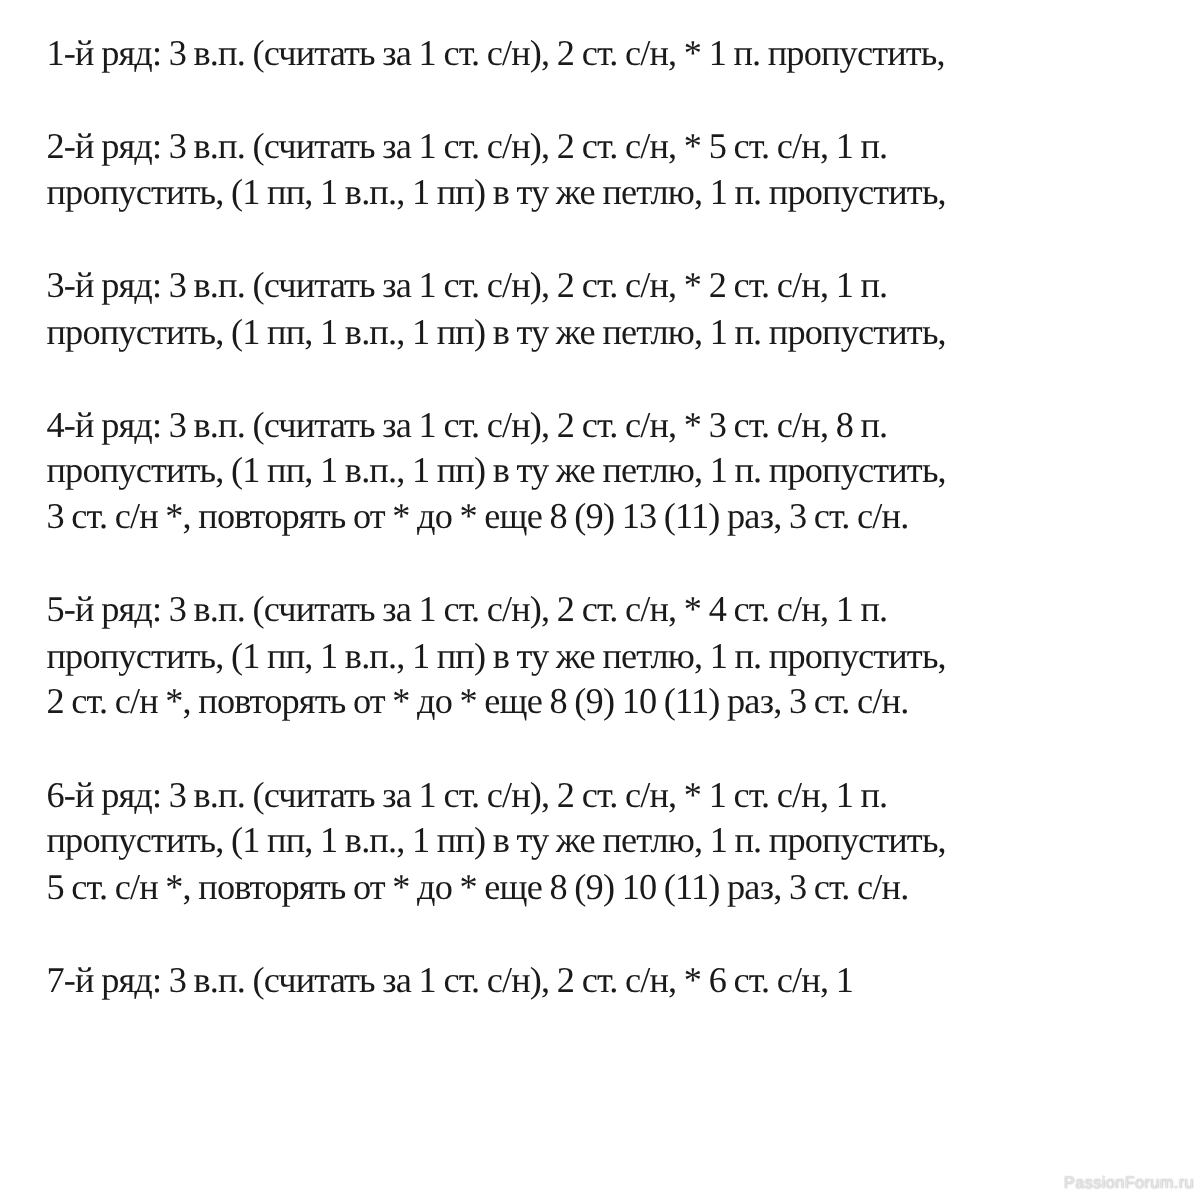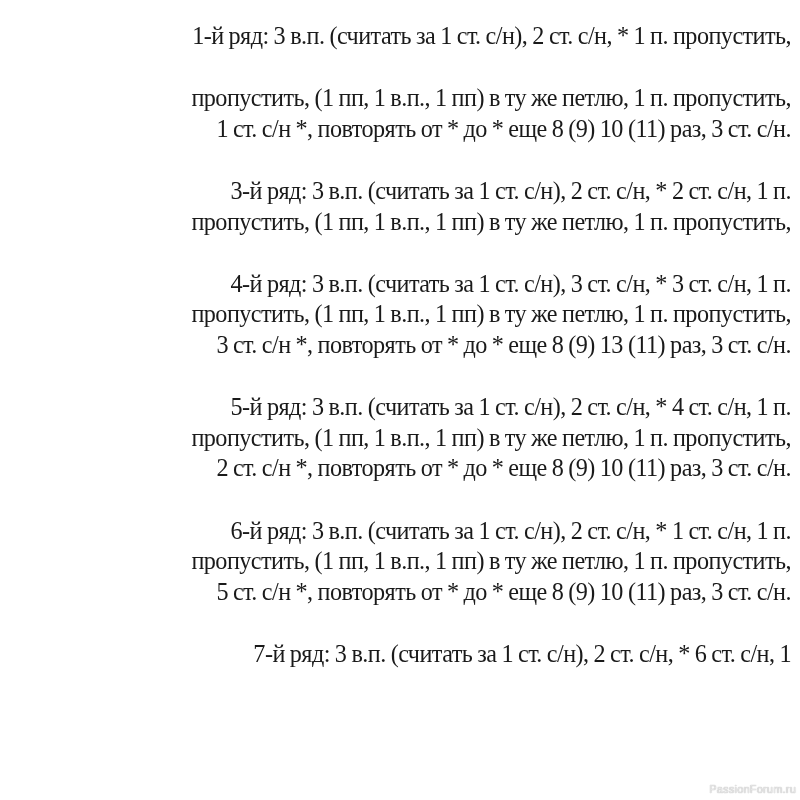--- a/index.html
+++ b/index.html
@@ -2,50 +2,50 @@
 <html><head>
   <meta charset="utf-8">
   <style>
     html, body { margin: 0; padding: 0; }
     body {
       width: 800px; height: 800px; background: #ffffff; position: relative; overflow: hidden;
       font-family: "Liberation Serif", "DejaVu Serif", serif; color: #1a1a1a;
     }
     .doc { position: absolute; left: 31px; top: 21px; width: 760px; }
     .para { margin: 0; font-size: 24.2px; line-height: 30.6px; letter-spacing: -0.55px; word-spacing: -0.5px; }
-    .line { display: block; white-space: nowrap; text-align: right; }
+    .line { display: block; white-space: nowrap; }
     .gap { height: 31.6px; }
     .watermark {
       position: absolute; right: 4px; bottom: 5px;
       font-family: "Liberation Sans", "DejaVu Sans", sans-serif;
       font-size: 11px; color: #e6e6e6;
       text-shadow: 0 0 1px #bdbdbd, 0 0 1px #bdbdbd;
       letter-spacing: 0.2px;
     }
   </style>
 </head>
 <body>
 
 <div class="doc">
   <p class="para">
     <span class="line">1-й ряд: 3 в.п. (считать за 1 ст. с/н), 2 ст. с/н, * 1 п. пропустить,</span>
   </p>
   <div class="gap"></div>
   <p class="para">
+    <span class="line">2-й ряд: 3 в.п. (считать за 1 ст. с/н), 2 ст. с/н, * 5 ст. с/н, 1 п.</span>
     <span class="line">пропустить, (1 пп, 1 в.п., 1 пп) в ту же петлю, 1 п. пропустить,</span>
-    <span class="line">1 ст. с/н *, повторять от * до * еще 8 (9) 10 (11) раз, 3 ст. с/н.</span>
   </p>
   <div class="gap"></div>
   <p class="para">
     <span class="line">3-й ряд: 3 в.п. (считать за 1 ст. с/н), 2 ст. с/н, * 2 ст. с/н, 1 п.</span>
     <span class="line">пропустить, (1 пп, 1 в.п., 1 пп) в ту же петлю, 1 п. пропустить,</span>
   </p>
   <div class="gap"></div>
   <p class="para">
-    <span class="line">4-й ряд: 3 в.п. (считать за 1 ст. с/н), 3 ст. с/н, * 3 ст. с/н, 1 п.</span>
+    <span class="line">4-й ряд: 3 в.п. (считать за 1 ст. с/н), 2 ст. с/н, * 3 ст. с/н, 8 п.</span>
     <span class="line">пропустить, (1 пп, 1 в.п., 1 пп) в ту же петлю, 1 п. пропустить,</span>
     <span class="line">3 ст. с/н *, повторять от * до * еще 8 (9) 13 (11) раз, 3 ст. с/н.</span>
   </p>
   <div class="gap"></div>
   <p class="para">
     <span class="line">5-й ряд: 3 в.п. (считать за 1 ст. с/н), 2 ст. с/н, * 4 ст. с/н, 1 п.</span>
     <span class="line">пропустить, (1 пп, 1 в.п., 1 пп) в ту же петлю, 1 п. пропустить,</span>
     <span class="line">2 ст. с/н *, повторять от * до * еще 8 (9) 10 (11) раз, 3 ст. с/н.</span>
   </p>
   <div class="gap"></div>

